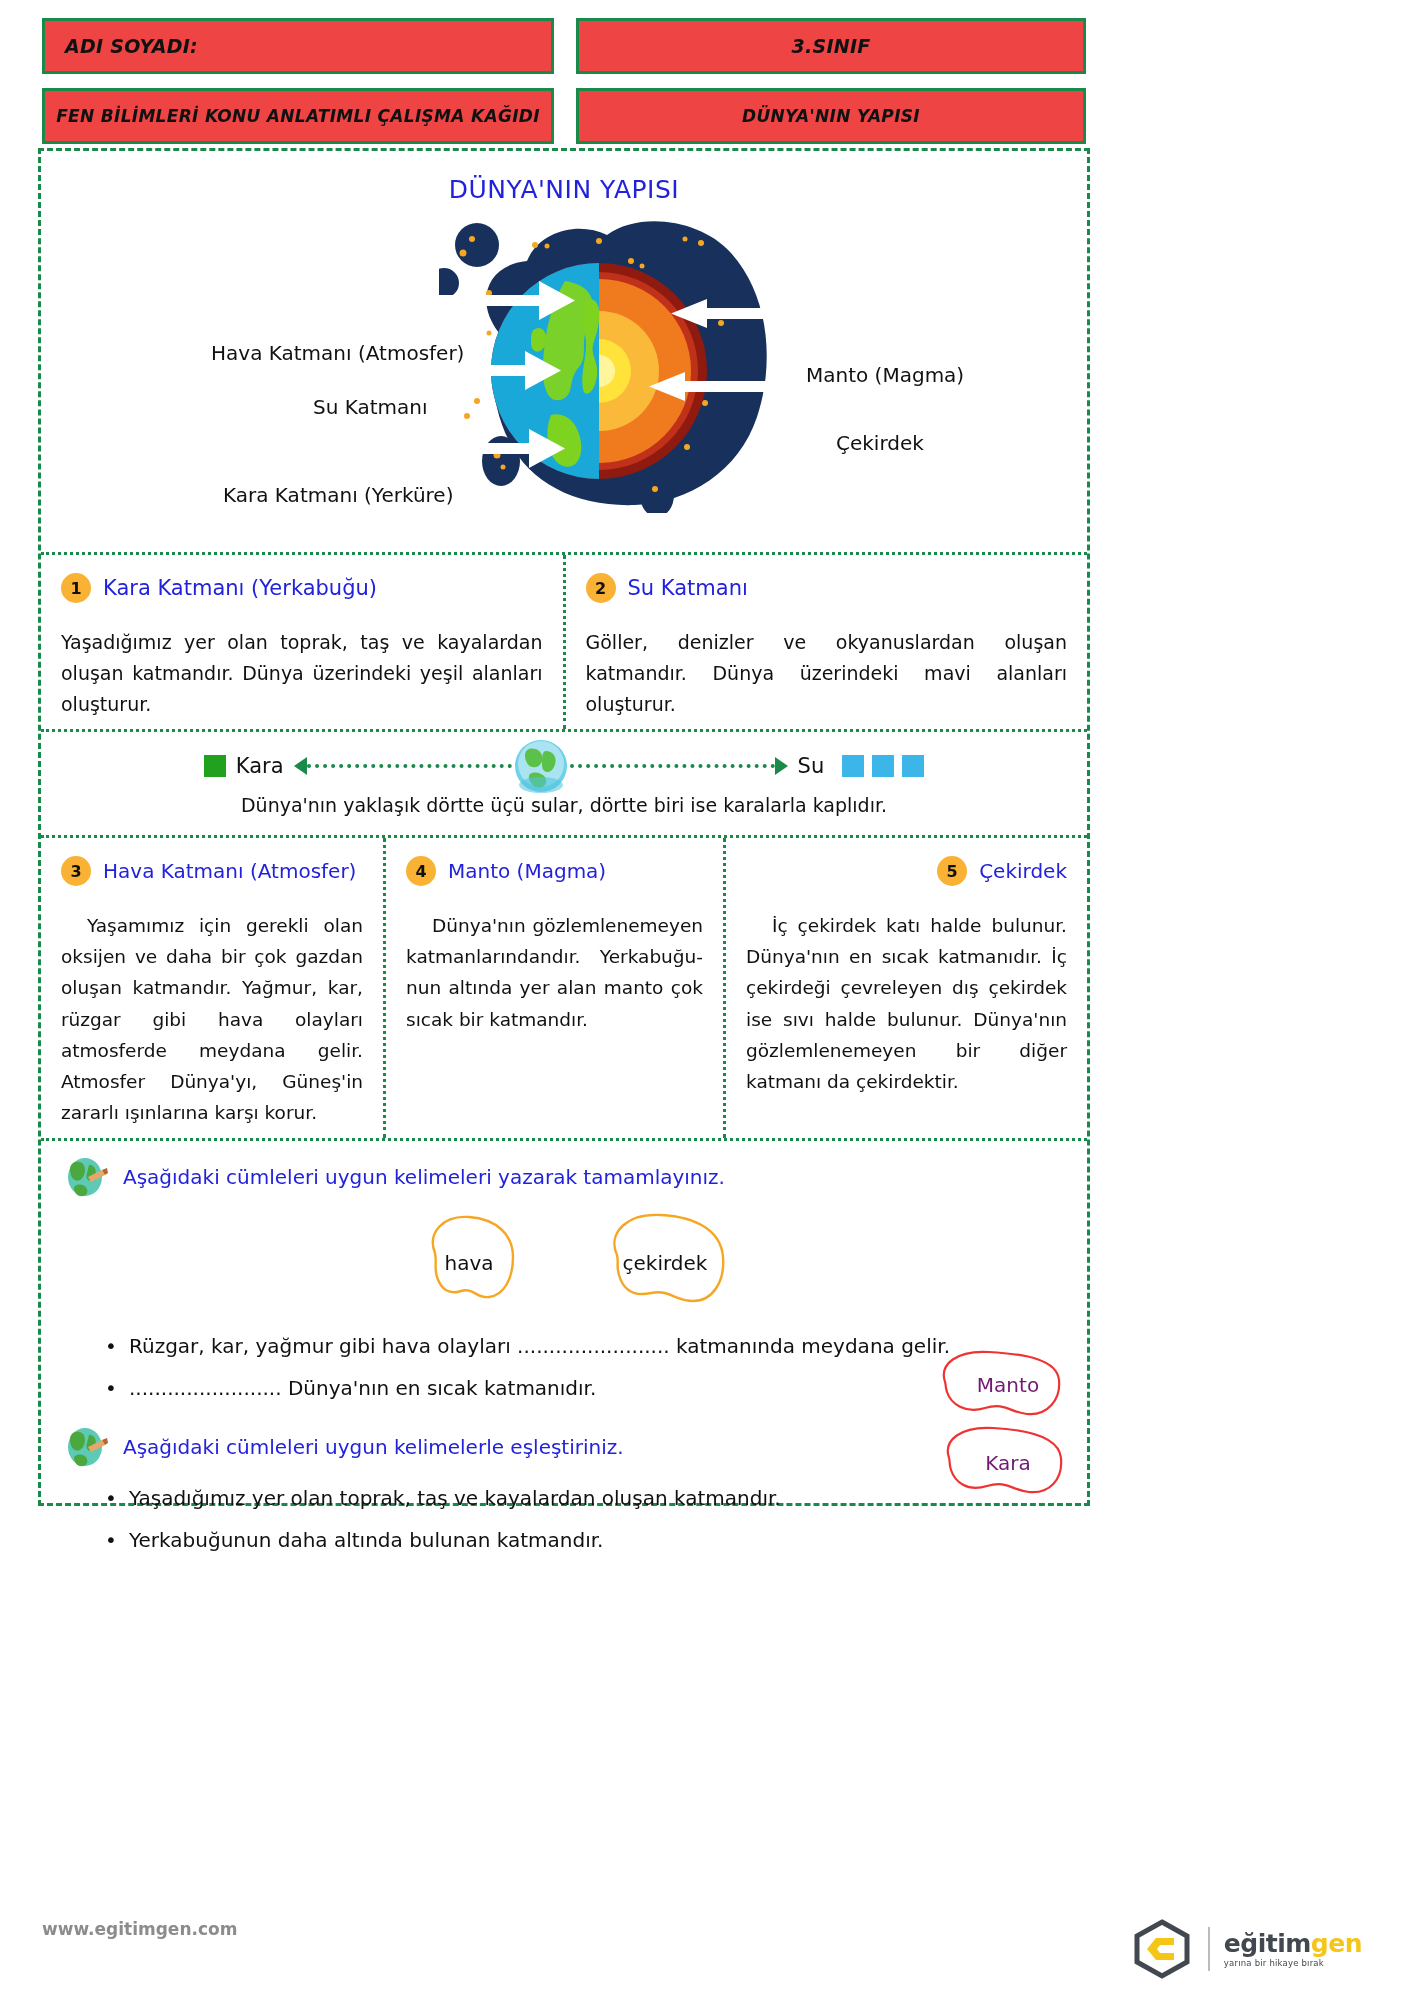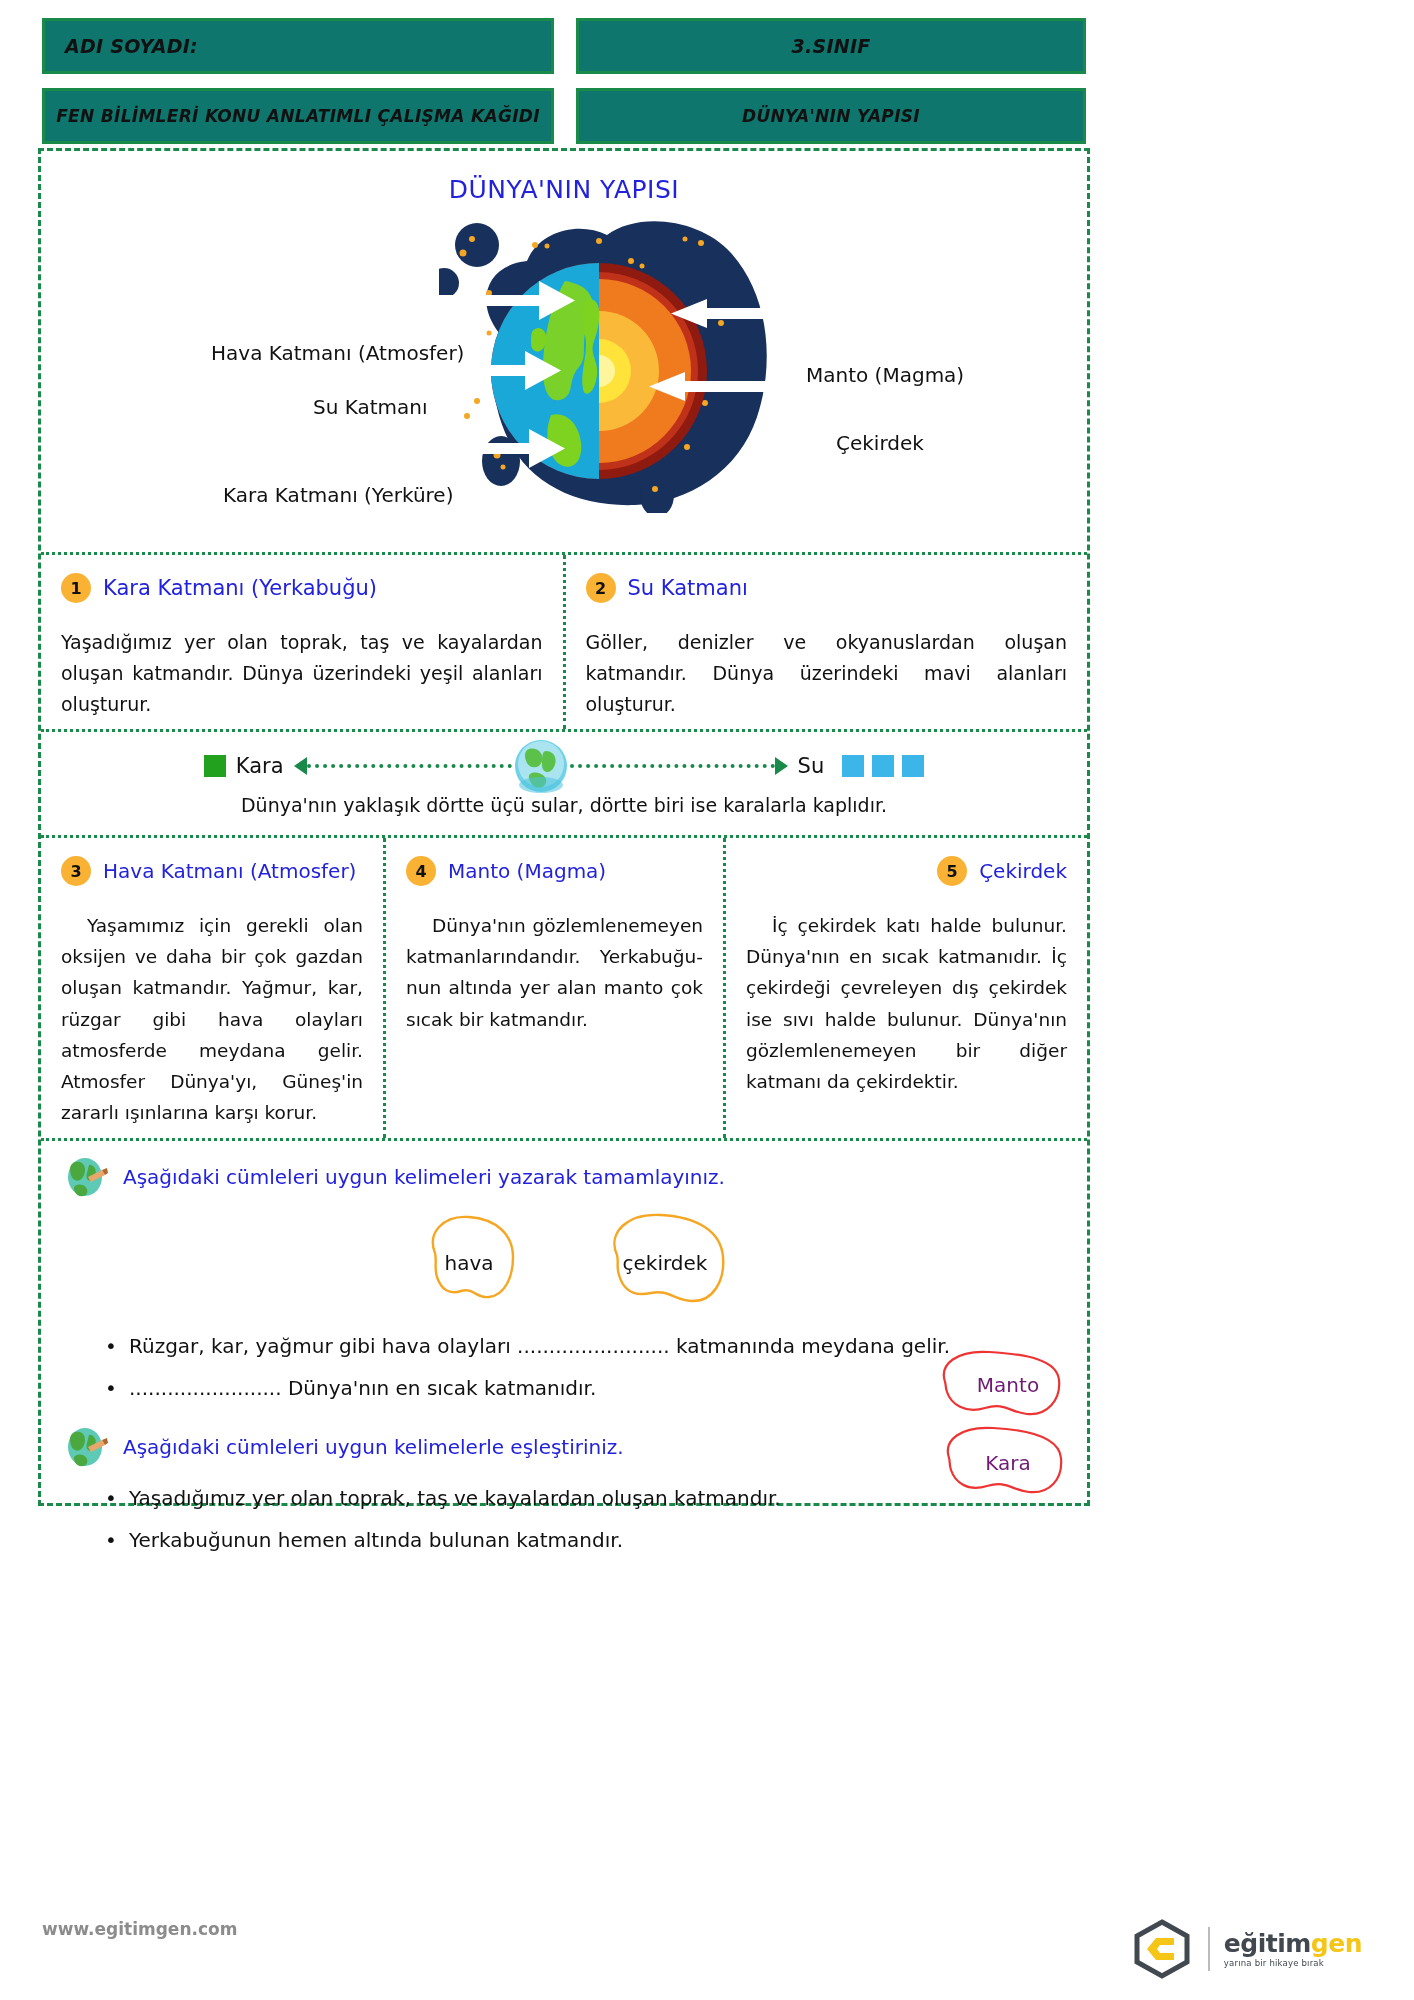--- a/index.html
+++ b/index.html
@@ -15,21 +15,21 @@
   
   .header {
     padding: 18px 42px 0 42px;
     display: flex;
     flex-direction: column;
     gap: 14px;
   }
   .header-row { display: flex; gap: 22px; }
   .hdr-box {
     border: 3px solid #1a8a4a;
-    background: #0f766e;
+    background: #ef4444;
     display: flex;
     align-items: center;
     height: 56px;
   }
   .hdr-left { width: 512px; padding-left: 20px; }
   .hdr-right { width: 510px; justify-content: center; }
   .hdr-text {
     font-family: "DejaVu Sans", sans-serif;
     font-weight: bold;
     font-style: italic;
@@ -492,21 +492,21 @@
         <path d="M26 10 C32 12 32 20 28 24 C24 28 20 24 22 18 C24 12 23 9 26 10 Z" fill="#4aa83f"></path>
         <path d="M12 30 C18 28 24 33 22 38 C20 43 12 42 10 37 C8 33 9 31 12 30 Z" fill="#4aa83f"></path>
         <path d="M23 22 L37 15 L40 20 L26 27 Z" fill="#e8a76a"></path>
         <path d="M37 15 L42 13 L43 18 L40 20 Z" fill="#b2672d"></path>
       </svg>
       <span class="ex-title">Aşağıdaki cümleleri uygun kelimelerle eşleştiriniz.</span>
     </div>
 
     <ul class="qlist match-list" style="margin-top:14px">
       <li>Yaşadığımız yer olan toprak, taş ve kayalardan oluşan katmandır.</li>
-      <li>Yerkabuğunun hemen altında bulunan katmandır.</li>
+      <li>Yerkabuğunun daha altında bulunan katmandır.</li>
     </ul>
 
     <div class="ans-blobs">
       <div class="ans-blob">
         <svg width="130" height="78" viewBox="0 0 130 78">
           <path d="M10 36 C4 18 22 4 54 6 C92 8 122 14 124 34 C126 54 112 70 92 68
                    C74 66 70 56 50 62 C30 68 16 58 12 46 C10 40 11 38 10 36 Z" fill="none" stroke="#ee3333" stroke-width="2.2"></path>
         </svg>
         <span>Manto</span>
       </div>

